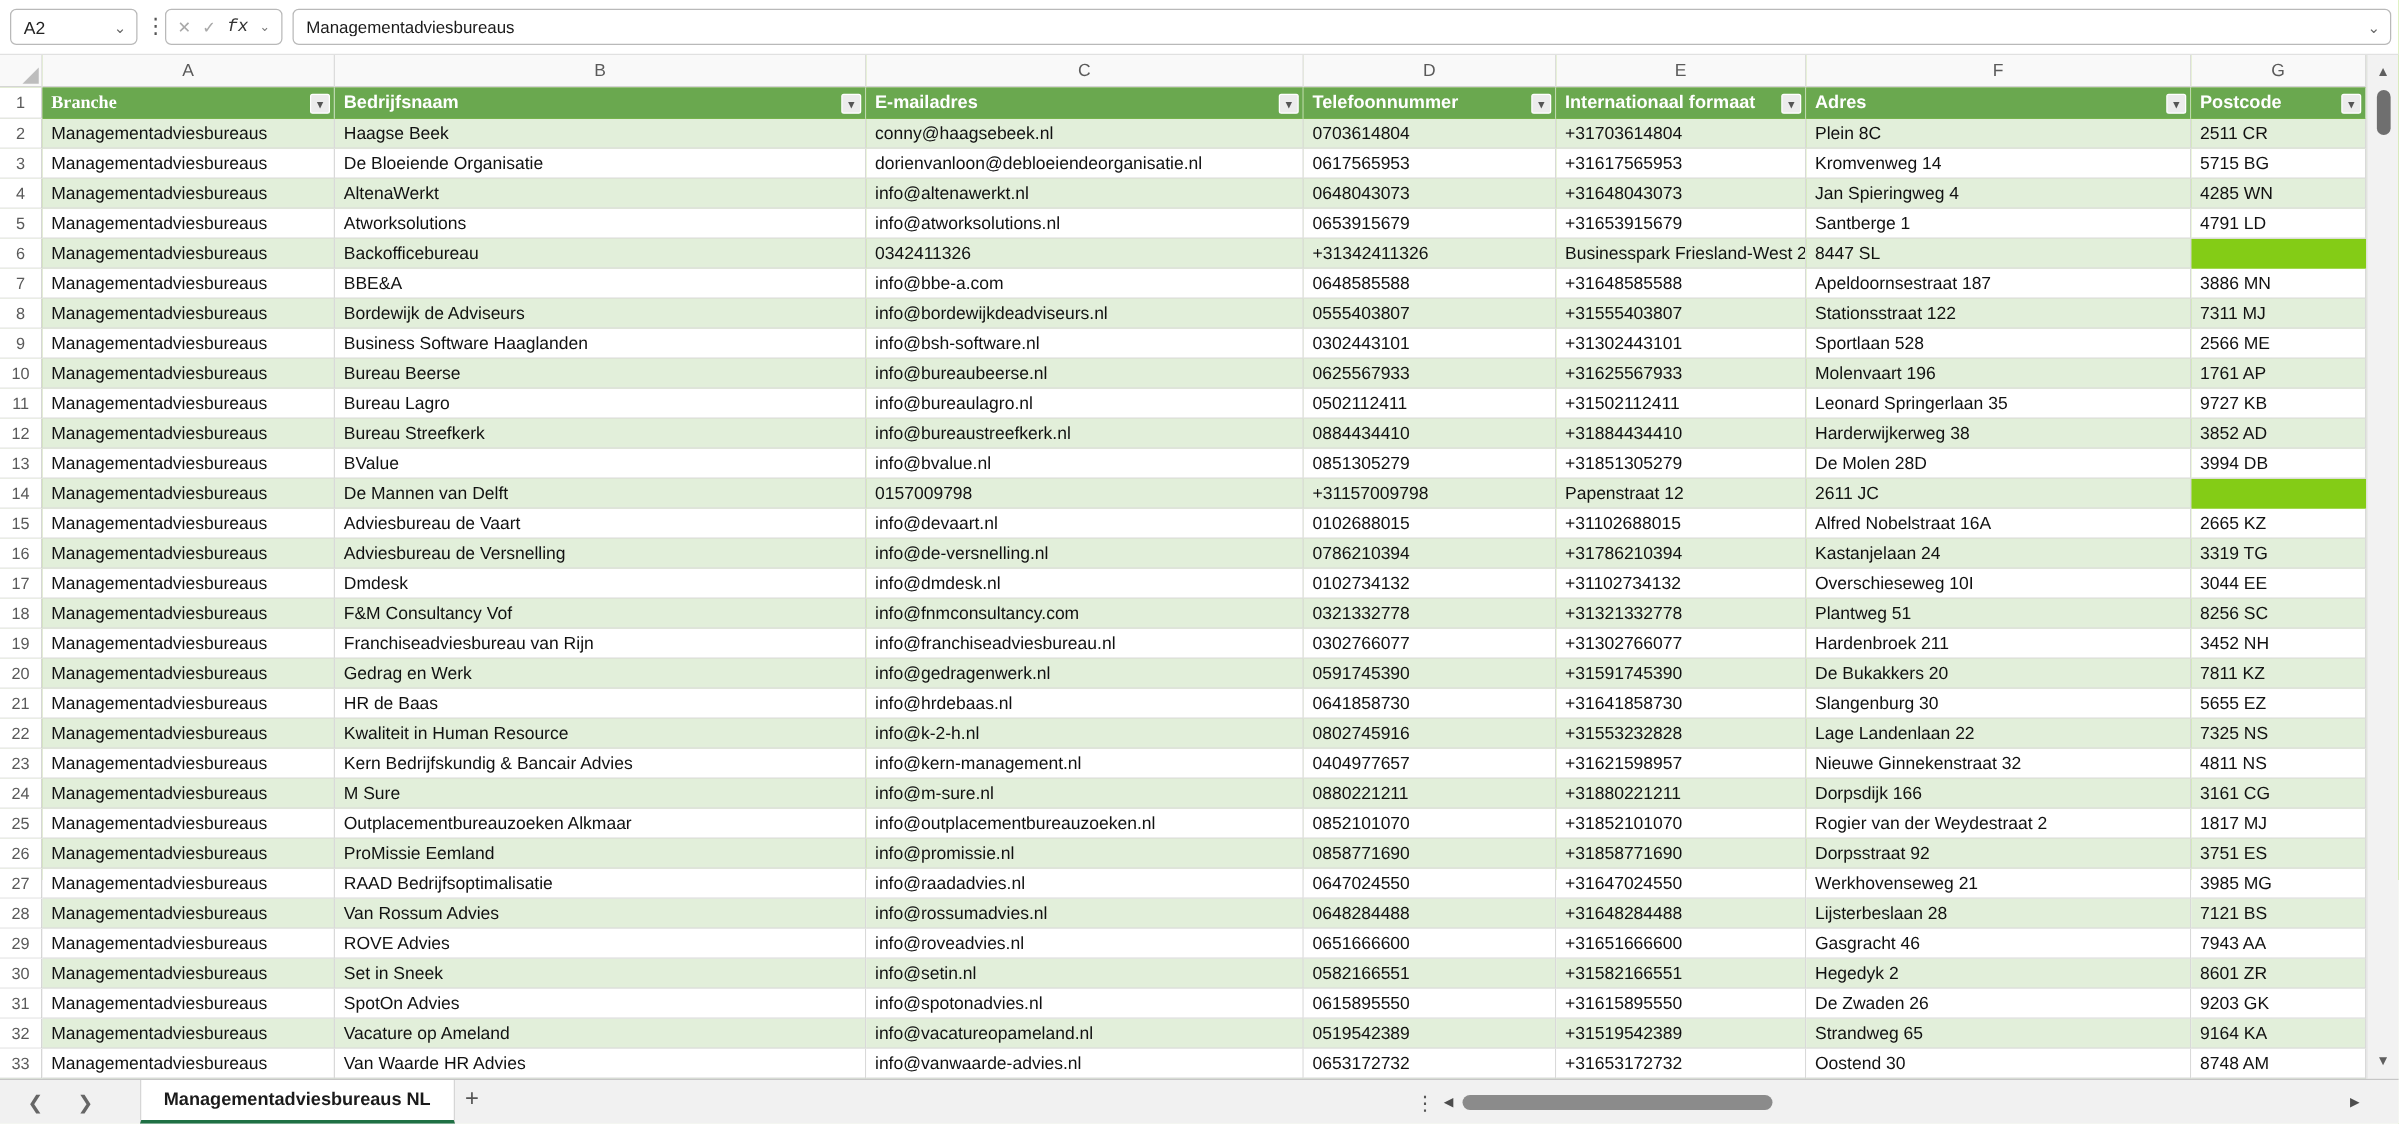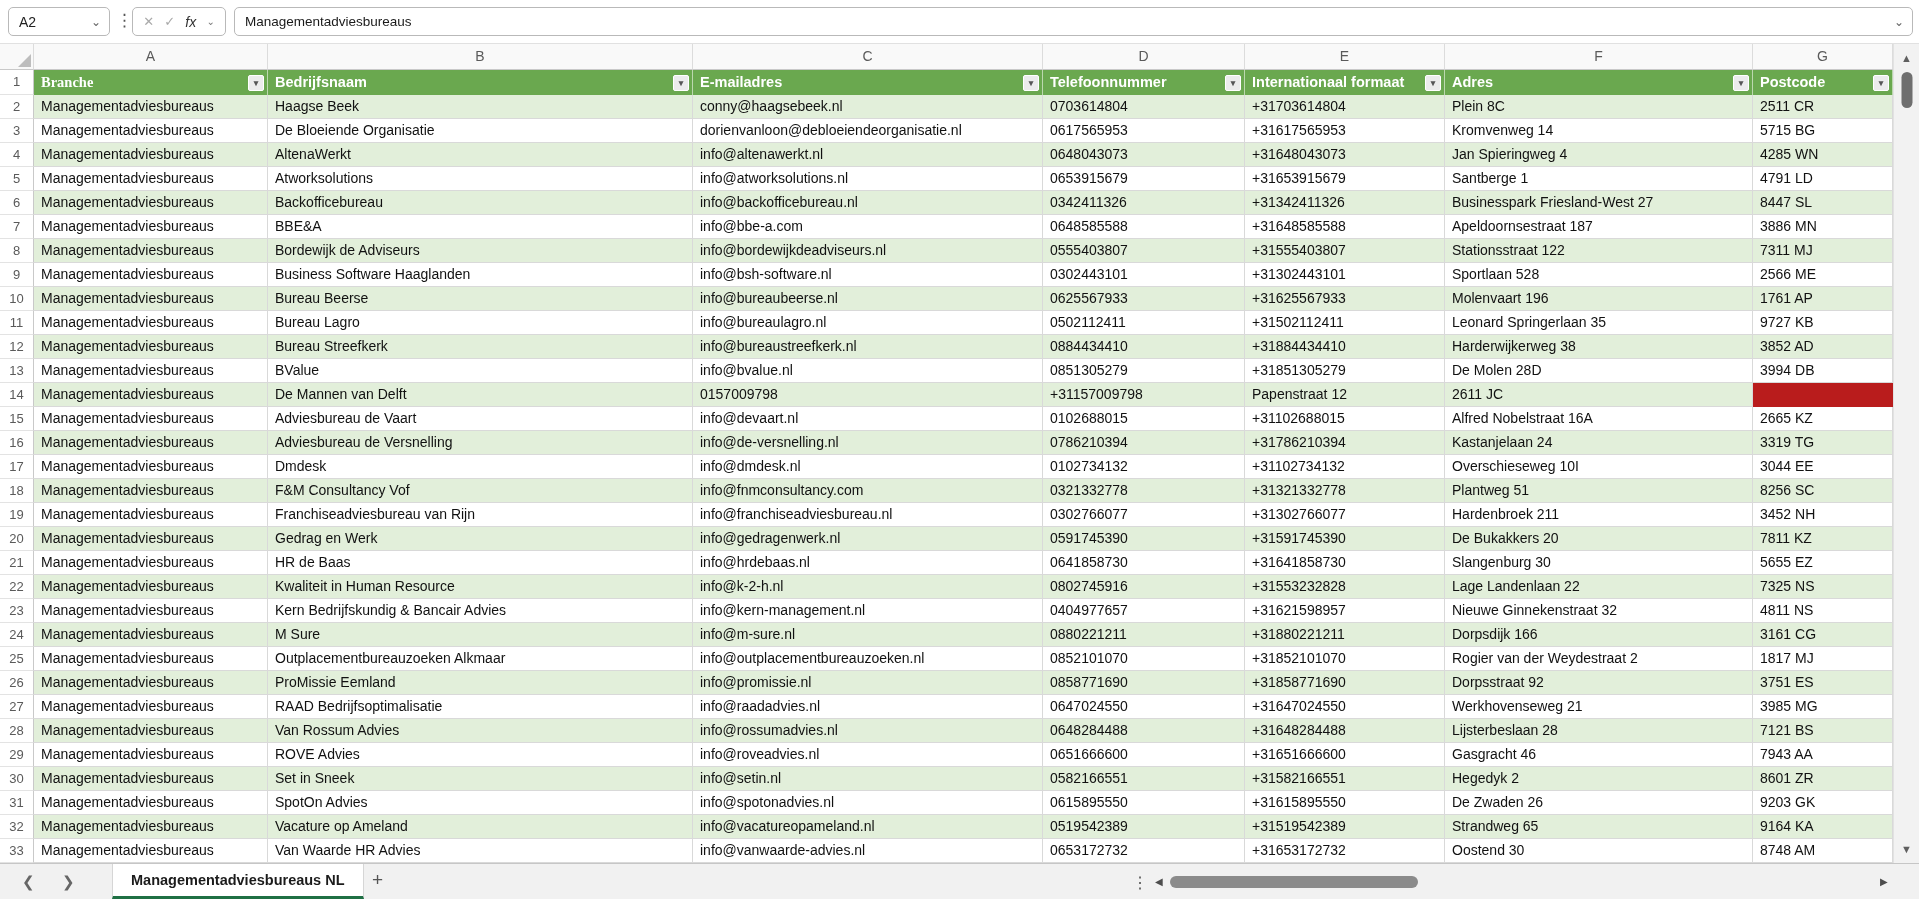--- a/index.html
+++ b/index.html
@@ -1,34 +1,34 @@
 <!DOCTYPE html>
 <html><head>
 <meta charset="utf-8">
 <style>
   * { margin:0; padding:0; box-sizing:border-box; }
   html,body { width:1919px; height:899px; overflow:hidden; background:#fff;
               font-family:"Liberation Sans", sans-serif; }
-  .app { position:relative; width:1919px; height:704px; background:#b91c1c; }
+  .app { position:relative; width:1919px; height:704px; background:#84cc16; }
 
   
   .topbar { position:absolute; left:0; top:0; width:1919px; height:44px;
             background:#fff; border-bottom:1px solid #e1e1e1; }
   .namebox { position:absolute; left:8px; top:7px; width:102px; height:29px;
              border:1px solid #b9b9b9; border-radius:5px; display:flex;
              align-items:center; background:#fff; }
   .namebox .val { flex:1; padding-left:10px; font-size:14px; color:#222; }
   .chev { color:#666; font-size:12px; padding:0 8px; line-height:1; }
   .kebab { position:absolute; left:116px; top:10px; font-size:17px; color:#555; letter-spacing:0; }
   .fxgroup { position:absolute; left:132px; top:7px; width:94px; height:29px;
              border:1px solid #b9b9b9; border-radius:5px; display:flex;
              align-items:center; justify-content:space-evenly; background:#fff; }
   .fx-x { color:#a9a9a9; font-size:13px; }
   .fx-check { color:#a9a9a9; font-size:13px; }
-  .fx-fx { color:#333; font-size:14px; font-style:italic; font-family:Liberation Sans, sans-serif; }
+  .fx-fx { color:#333; font-size:14px; font-style:italic; font-family:Liberation Mono, monospace; }
   .fx-chev { color:#777; font-size:10px; }
   .formulabox { position:absolute; left:234px; top:7px; right:6px; height:29px;
                 border:1px solid #b9b9b9; border-radius:5px; display:flex;
                 align-items:center; background:#fff; }
   .formulabox .val { flex:1; padding-left:10px; font-size:13.5px; color:#1a1a1a; white-space:nowrap; overflow:hidden; }
 
   
   .gridwrap { position:absolute; left:0; top:44px; width:1893px; }
   .grow { display:grid; grid-template-columns:34px 234px 425px 350px 202px 200px 308px 140px; }
   .letters { height:26px; }
@@ -165,21 +165,20 @@
           <div class="dcell">info@atworksolutions.nl</div>
           <div class="dcell">0653915679</div>
           <div class="dcell">+31653915679</div>
           <div class="dcell">Santberge 1</div>
           <div class="dcell">4791 LD</div>
         </div>
         <div class="grow drow band">
           <div class="dcell dnum">6</div>
           <div class="dcell">Managementadviesbureaus</div>
           <div class="dcell">Backofficebureau</div>
-          <div class="dcell">info@backofficebureau.nl</div>
           <div class="dcell">0342411326</div>
           <div class="dcell">+31342411326</div>
           <div class="dcell">Businesspark Friesland-West 27</div>
           <div class="dcell">8447 SL</div>
         </div>
         <div class="grow drow">
           <div class="dcell dnum">7</div>
           <div class="dcell">Managementadviesbureaus</div>
           <div class="dcell">BBE&amp;A</div>
           <div class="dcell">info@bbe-a.com</div>

